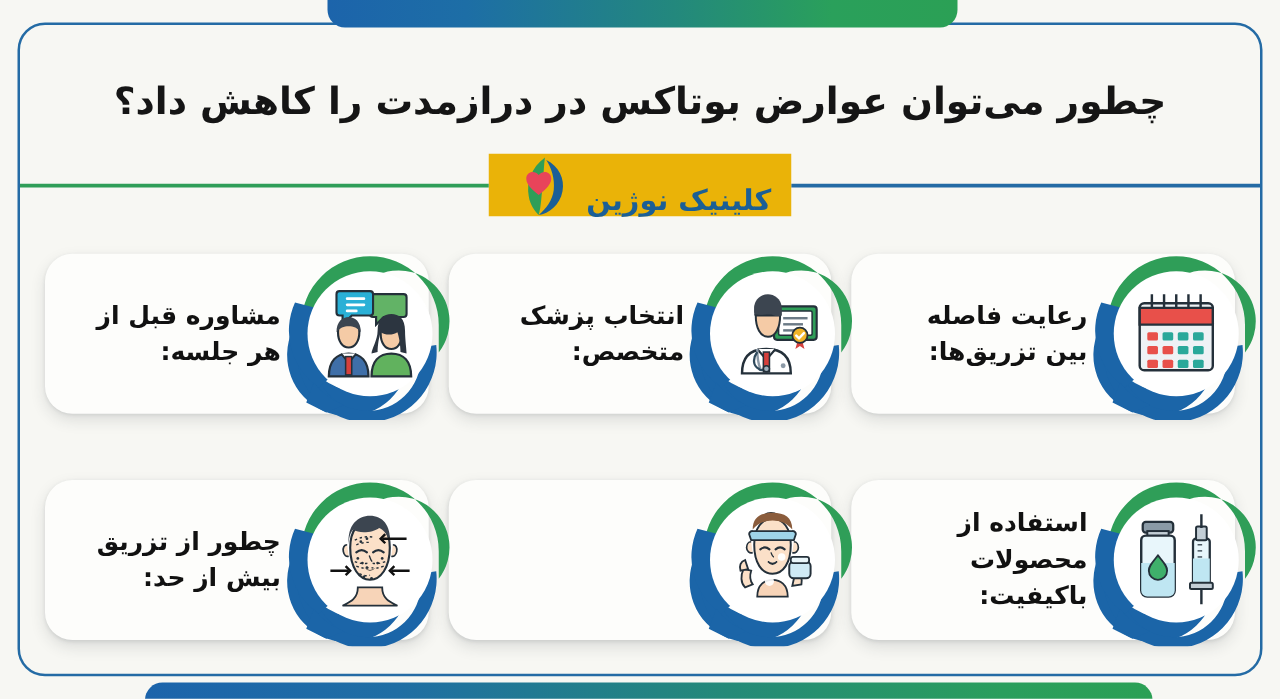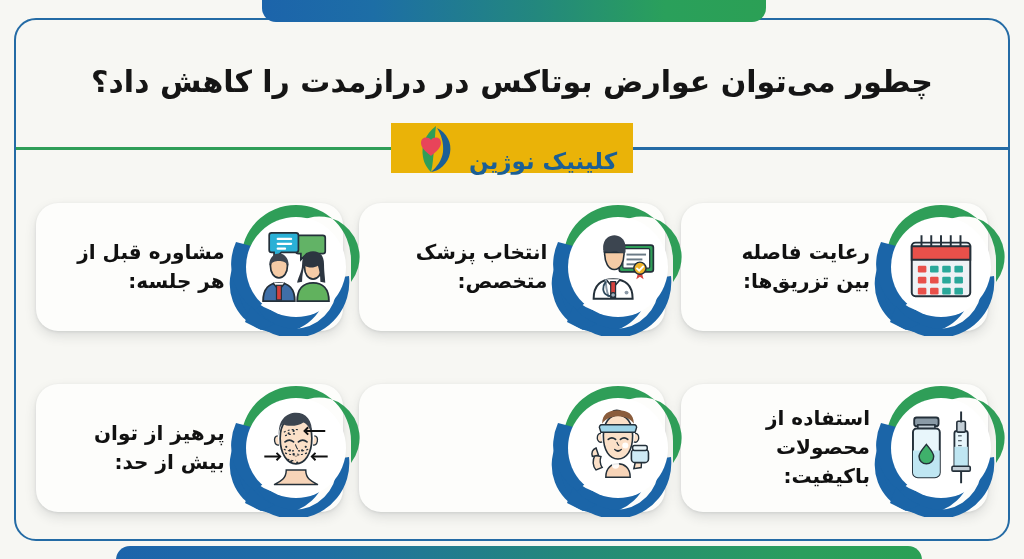--- a/index.html
+++ b/index.html
@@ -309,21 +309,21 @@
           <rect x="43" y="33" width="14" height="11" rx="3" fill="#cfeaf5" stroke="#24303a" stroke-width="1.3"></rect>
           <rect x="44" y="30" width="12" height="4" rx="1.5" fill="#eaf6fa" stroke="#24303a" stroke-width="1.2"></rect>
           <circle cx="38" cy="30" r="2.5" fill="#fff" opacity="0.95"></circle>
           <circle cx="30" cy="46" r="3" fill="#fff" opacity="0.9"></circle>
         </svg>
       </div>
     </div>
   </div>
 
   <div class="card">
-    <div class="card-label">پرهیز از توان
+    <div class="card-label">چطور از تزریق
 بیش از حد:</div>
     <div class="card-icon-wrap">
       <svg class="swirl" viewBox="0 0 138 138" xmlns="http://www.w3.org/2000/svg">
         <path d="M14 62 A55 55 0 0 1 124 62 L124 84 A33 33 0 0 0 60 34 Z" fill="#2f9e58"></path>
         <path d="M113 83 A55 55 0 0 1 20 95 L7 66 A33 33 0 0 0 96 106 Z" fill="#1b65a8"></path>
         <path d="M11 90 A55 55 0 0 0 122 78 L109 80 A33 33 0 0 1 25 96 Z" fill="#1b65a8"></path>
         <path d="M9 44 A55 55 0 0 0 28 112 L45 97 A33 33 0 0 1 32 50 Z" fill="#1b65a8"></path>
         <path d="M24 108 A55 55 0 0 0 48 126 L34 132 L18 124 Z" fill="#1b65a8"></path>
       </svg>
       <div class="icon-disc">

